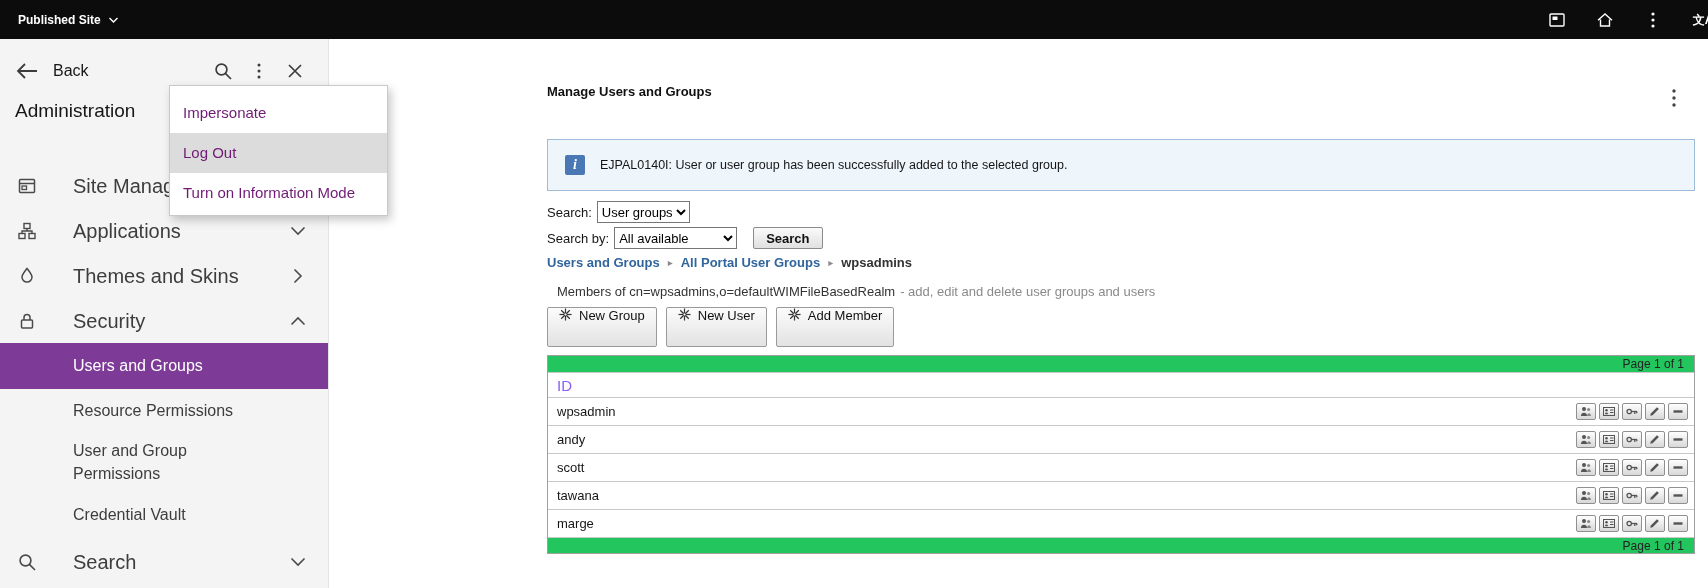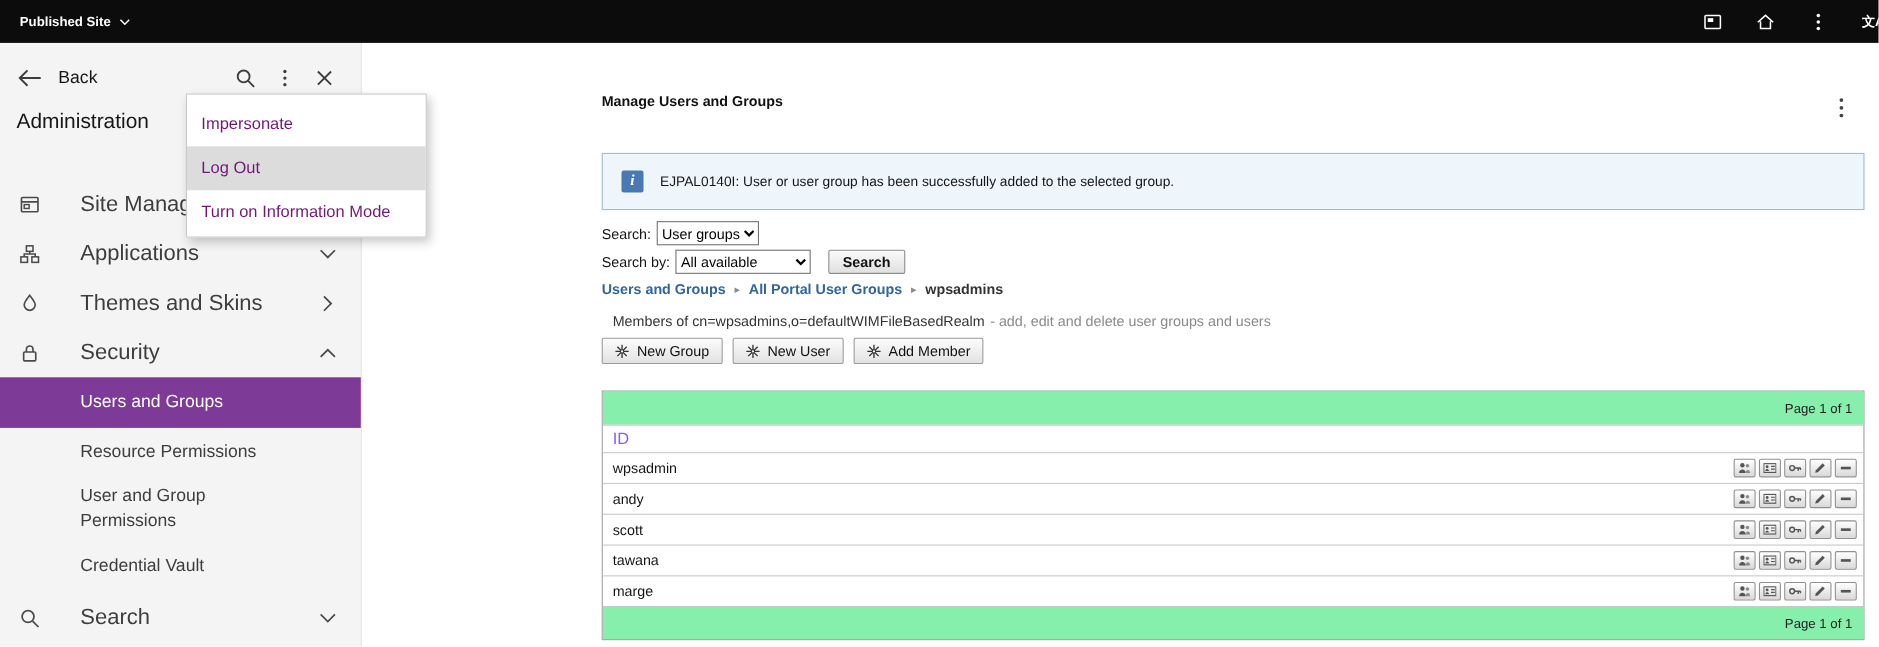--- a/index.html
+++ b/index.html
@@ -46,25 +46,25 @@
   .row-searchby{position:absolute;left:218px;top:188px;display:flex;align-items:center;gap:5px;font-size:13px;color:#161616}
   select{font-size:13px;height:22px;border:1px solid #767676;background:#fff;font-family:"Liberation Sans",sans-serif}
   .btn-search{margin-left:11px;height:22px;padding:0 12px;font-weight:bold;font-size:13px;color:#111;border:1px solid #8b8b8b;background:linear-gradient(#fafafa,#e0e0e0);border-radius:2px;cursor:pointer;font-family:"Liberation Sans",sans-serif}
   .breadcrumb{position:absolute;left:218px;top:216px;display:flex;align-items:center;gap:8px;font-size:13px;font-weight:bold}
   .bc-link{color:#31659c;cursor:pointer}
   .bc-sep{color:#8a8a8a;font-size:10px;font-weight:normal}
   .bc-current{color:#333}
   .members{position:absolute;left:228px;top:245px;font-size:13px;color:#333}
   .members .hint{color:#8a8a8a;margin-left:5px}
   .actions{position:absolute;left:218px;top:268px;display:flex;gap:9px}
-  .btn-new{height:24px;display:flex;align-items:center;gap:7px;padding:0 11px;font-size:13px;color:#111;border:1px solid #9a9a9a;background:linear-gradient(#fcfcfc,#e2e2e2);border-radius:2px;cursor:pointer;font-family:"Liberation Sans",sans-serif}
+  .btn-new{height:40px;display:flex;align-items:flex-start;gap:7px;padding:0 11px;font-size:13px;color:#111;border:1px solid #9a9a9a;background:linear-gradient(#fcfcfc,#e2e2e2);border-radius:2px;cursor:pointer;font-family:"Liberation Sans",sans-serif}
 
   
   .table{position:absolute;left:218px;top:316px;width:1148px;border:1px solid #a0a0a0;background:#fff}
-  .t-pag{height:30px;background:#86efac;display:flex;align-items:center;justify-content:flex-end;padding-right:10px;font-size:12px;color:#222}
+  .t-pag{height:16px;background:#22c55e;display:flex;align-items:center;justify-content:flex-end;padding-right:10px;font-size:12px;color:#222}
   .t-pag.bottom{border-top:1px solid #c9c9c9}
   .t-head{height:25px;display:flex;align-items:center;padding-left:9px;font-size:15px;color:#8b5cf6;border-top:1px solid #c9c9c9}
   .t-row{height:28px;display:flex;align-items:center;justify-content:space-between;border-top:1px solid #c9c9c9;font-size:13px;color:#161616}
   .t-row .nm{padding-left:9px}
   .t-acts{display:flex;gap:3px;padding-right:6px}
   .act{width:20px;height:17px;border:1px solid #8f8f8f;background:linear-gradient(#ffffff,#d8d8d8);display:flex;align-items:center;justify-content:center;border-radius:2px;cursor:pointer}
 </style>
 </head>
 <body>
 

